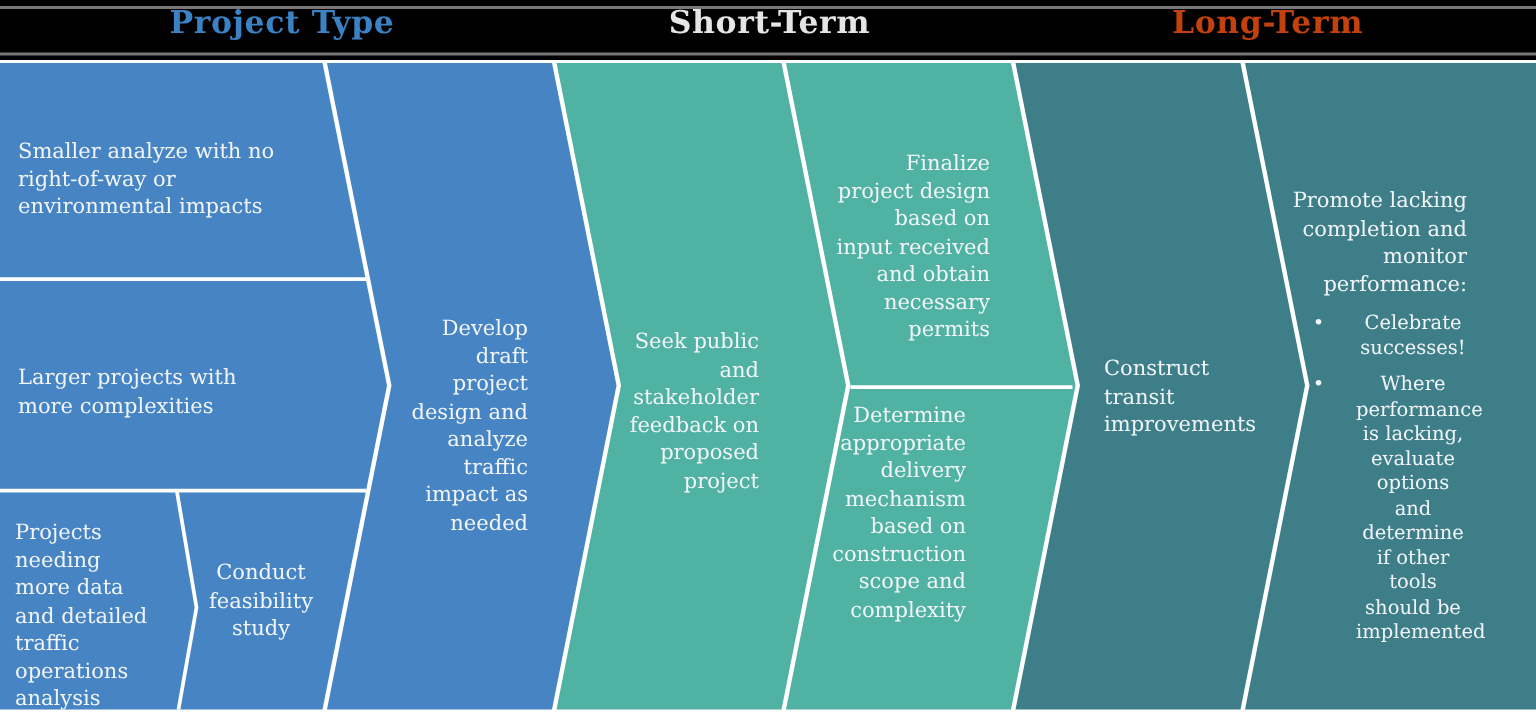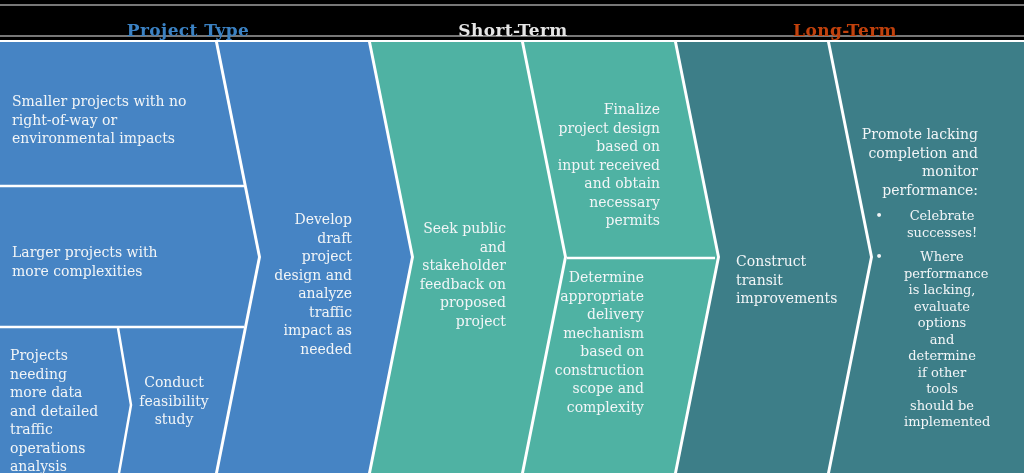--- a/index.html
+++ b/index.html
@@ -6,43 +6,43 @@
   .stage{
     position:relative;width:1024px;height:475px;background:#ffffff;
     font-family:"DejaVu Serif","Liberation Serif",serif;overflow:hidden;
   }
   
   .hbar{position:absolute;top:0;left:0;width:1024px;height:40px;background:#000;}
   .hrule{position:absolute;left:0;width:1024px;height:2px;background:#777;}
   .hrule.top{top:4px;}
   .hrule.bottom{top:35px;}
   .hlabel{
-    position:absolute;top:16px;height:28px;width:200px;
+    position:absolute;top:0;height:28px;width:200px;
     display:flex;align-items:center;justify-content:center;
-    font-size:17px;font-weight:bold;letter-spacing:.4px;
+    font-size:21px;font-weight:bold;letter-spacing:.4px;
   }
   .hlabel.c0{left:88px;}
   .hlabel.c1{left:413px;}
   .hlabel.c2{left:745px;}
   
   .band{position:absolute;top:40px;left:0;}
   
   .txt{
     position:absolute;color:#F2F5F7;font-size:14px;line-height:18.5px;
   }
   .center{text-align:right;}
   .t-smaller{left:12px;top:92px;width:178px;}
   .t-larger{left:12px;top:243px;width:178px;}
   .t-needing{left:10px;top:346px;width:94px;}
   .t-feasibility{left:130px;top:373px;width:88px;text-align:center;}
   .t-develop{left:268px;top:210px;width:84px;}
   .t-seek{left:410px;top:219px;width:96px;}
   .t-finalize{left:555px;top:100px;width:105px;}
   .t-delivery{left:544px;top:268px;width:100px;}
-  .t-construct{left:736px;top:237px;width:90px;margin-top:15px;}
+  .t-construct{left:736px;top:237px;width:90px;}
   .t-promote{left:852px;top:125px;width:126px;}
   .bullets{position:absolute;left:862px;top:208px;width:160px;}
   .bullet{display:flex;margin-bottom:8px;color:#F2F5F7;font-size:13px;line-height:16.5px;}
   .bullet .marker{width:34px;flex:none;text-align:center;}
   .bullet .btext{width:76px;margin-left:8px;text-align:center;}
 </style>
 </head>
 <body>
 
 <div class="stage">
@@ -62,21 +62,21 @@
     <polygon points="524,2 674,2 717,217 674,433 524,433 567,217" fill="#4FB2A3"></polygon>
     <polygon points="677,2 827,2 870,217 827,433 677,433 720,217" fill="#3D7E88"></polygon>
     <polygon points="830,2 1024,2 1024,433 830,433 873,217" fill="#3D7E88"></polygon>
 
     <line x1="0" y1="146" x2="244" y2="146" stroke-width="2.5" stroke="#FFFFFF"></line>
     <line x1="0" y1="287" x2="244" y2="287" stroke-width="2.5" stroke="#FFFFFF"></line>
     <polyline points="118,288 131,365 119,433" fill="none" stroke-width="2.5" stroke="#FFFFFF"></polyline>
     <line x1="567" y1="218" x2="715" y2="218" stroke-width="2.5" stroke="#FFFFFF"></line>
   </svg>
 
-  <div class="txt t-smaller">Smaller projects with no right-of-way or environmental impacts</div>
+  <div class="txt t-smaller">Smaller analyze with no right-of-way or environmental impacts</div>
   <div class="txt t-larger">Larger projects with more complexities</div>
   <div class="txt t-needing">Projects needing more data and detailed traffic operations analysis</div>
   <div class="txt t-feasibility">Conduct feasibility study</div>
   <div class="txt t-develop center">Develop draft project design and analyze traffic impact as needed</div>
   <div class="txt t-seek center">Seek public and stakeholder feedback on proposed project</div>
   <div class="txt t-finalize center">Finalize project design based on input received and obtain necessary permits</div>
   <div class="txt t-delivery center">Determine appropriate delivery mechanism based on construction scope and complexity</div>
   <div class="txt t-construct">Construct transit improvements</div>
   <div class="txt t-promote center">Promote lacking completion and monitor performance:</div>
 

